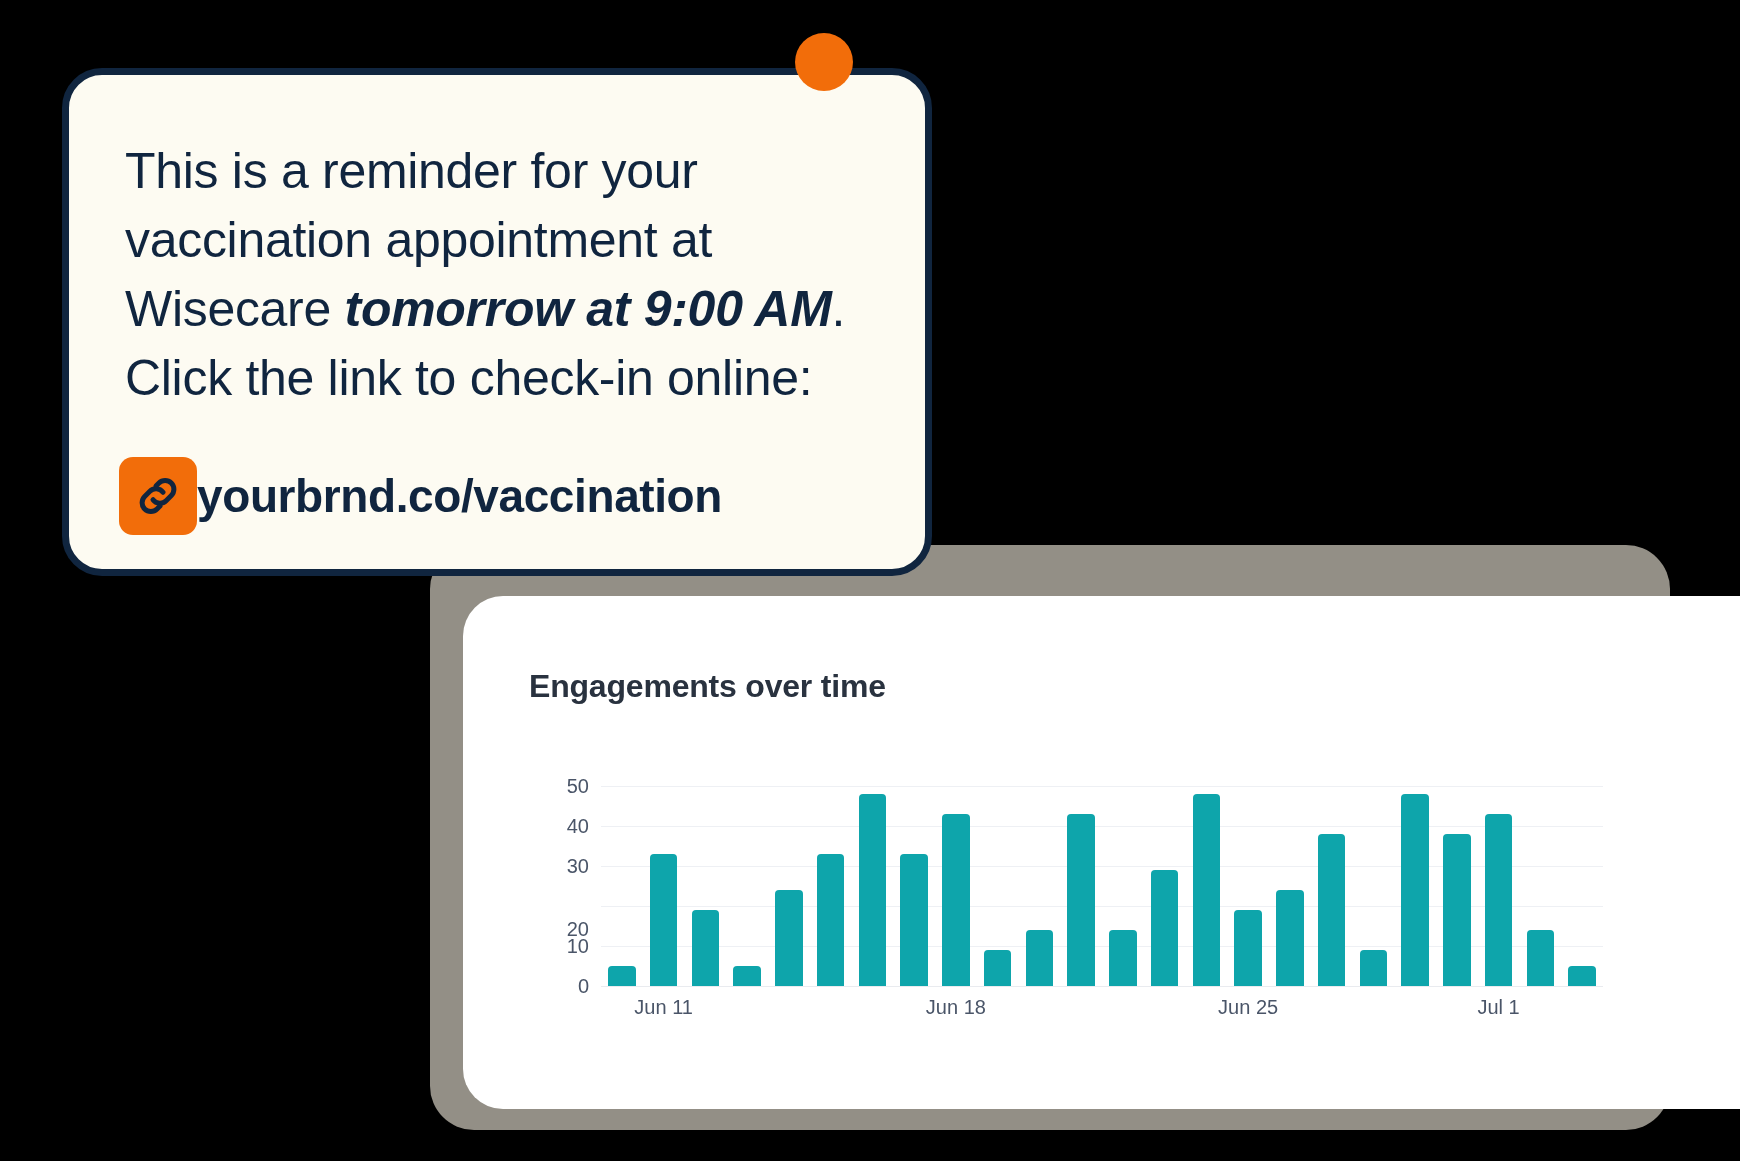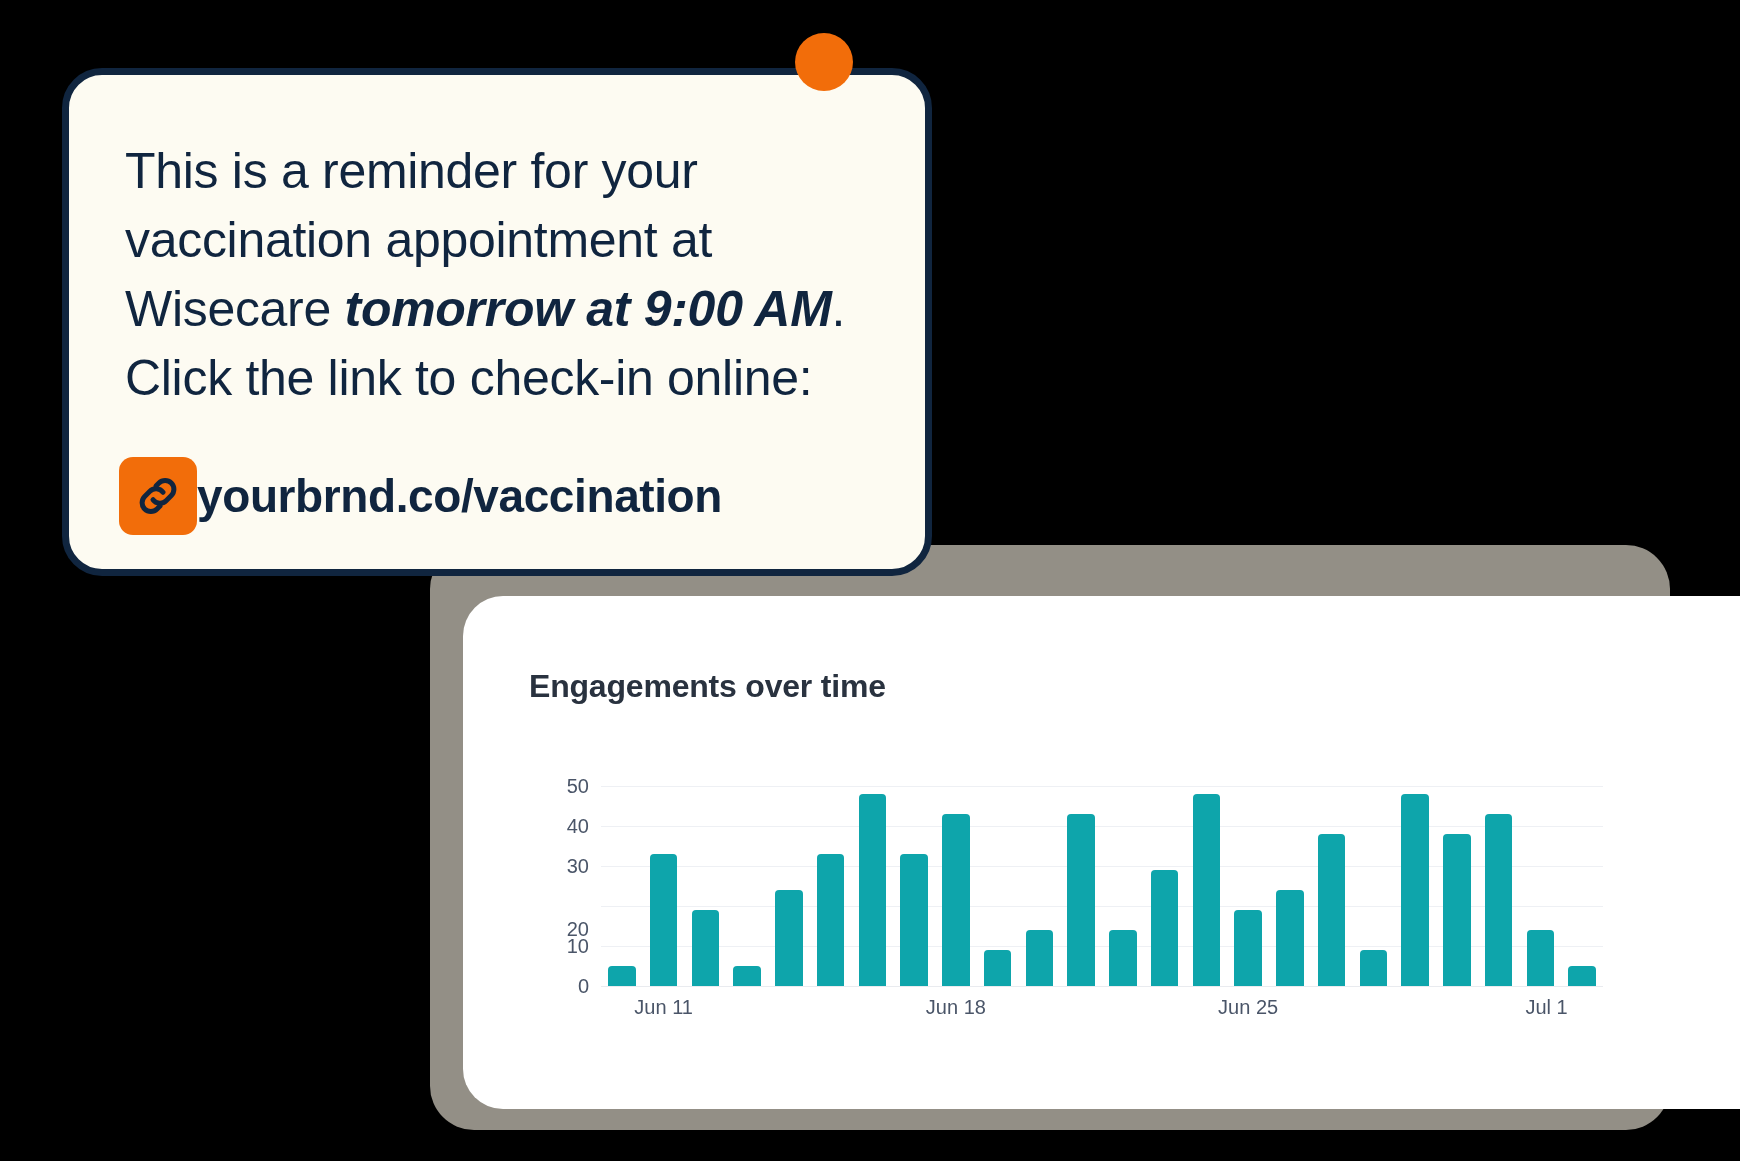--- a/index.html
+++ b/index.html
@@ -272,21 +272,21 @@
           </div>
           <div class="bar-slot">
             <div class="bar" title="Jul 3: 5" style="height: 20px; background: rgb(14, 165, 171);"></div>
           </div>
         </div>
     </div>
     <div id="xticks">
         <div class="xtick" style="left: 6.25%;">Jun 11</div>
         <div class="xtick" style="left: 35.4167%;">Jun 18</div>
         <div class="xtick" style="left: 64.5833%;">Jun 25</div>
-        <div class="xtick" style="left: 89.5833%; margin-left: 48px;">Jul 1</div>
+        <div class="xtick" style="left: 89.5833%;">Jul 1</div>
       </div>
   </div>
 </div>
 
 <div id="sms-card">
   <div id="sms-body">
     <span>This is a reminder for your</span><br>
     <span>vaccination appointment at</span><br>
     <span>Wisecare </span><b>tomorrow at 9:00 AM</b><span>.</span><br>
     <span>Click the link to check-in online:</span>

